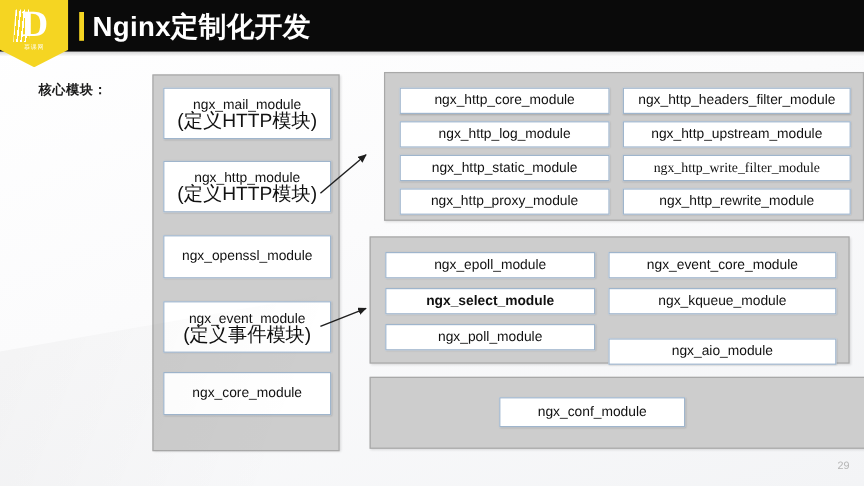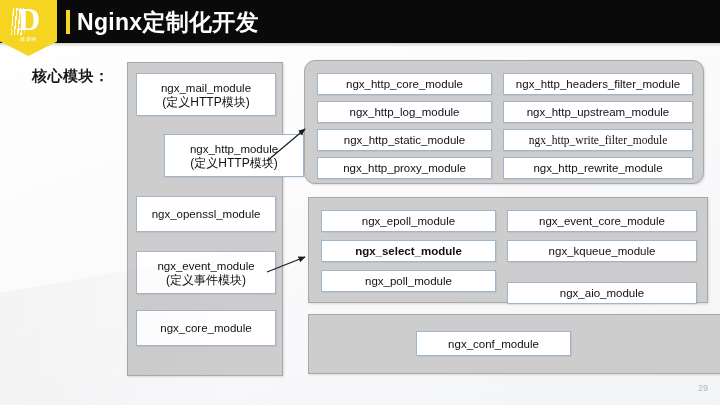--- a/index.html
+++ b/index.html
@@ -105,57 +105,57 @@
     font-weight: bold;
     letter-spacing: 0.3px;
     line-height: 26px;
     white-space: nowrap;
   }
 
   
   .section-label {
     position: absolute;
     left: 32px; top: 67px;
-    font-size: 15px;
+    font-size: 11px;
     font-weight: bold;
     color: #1a1a1a;
     letter-spacing: 0.5px;
     white-space: nowrap;
   }
 
   
   .panel {
     position: absolute;
     background: #cdcdcd;
     border: 1px solid #a8a8a8;
     box-sizing: border-box;
     box-shadow: 1px 1px 2px rgba(0,0,0,0.12);
   }
   #panel-core      { left: 127px; top: 62px;  width: 156px; height: 314px; }
-  #panel-http      { left: 304px; top: 60px;  width: 400px; height: 124px; border-radius: 11px; }
+  #panel-http      { left: 320px; top: 60px;  width: 400px; height: 124px; }
   #panel-event     { left: 308px; top: 197px; width: 400px; height: 106px; }
   #panel-conf      { left: 308px; top: 314px; width: 476px; height: 60px; }
 
   .mbox {
     position: absolute;
     background: #ffffff;
     border: 1px solid #9fb5cc;
     box-sizing: border-box;
     display: flex;
     flex-direction: column;
     align-items: center;
     justify-content: center;
     font-size: 11.5px;
     color: #111111;
     line-height: 14px;
     box-shadow: 0.5px 0.5px 1.5px rgba(0,0,0,0.18);
     text-align: center;
     white-space: nowrap;
   }
-  .mbox .l2 { font-size: 12px; }
+  .mbox .l2 { font-size: 16px; }
 
   
   #panel-core .mbox { left: 8px; width: 140px; }
   .core-tall  { height: 43px; }
   .core-short { height: 36px; }
 
   
   .col-a { left: 12px;  width: 175px; }
   .col-b { left: 198px; width: 190px; }
   .rbox  { height: 22px; }
@@ -201,21 +201,21 @@
     <div class="title-text">Nginx定制化开发</div>
   </div>
 
   <div class="section-label">核心模块：</div>
 
   <div class="panel" id="panel-core">
     <div class="mbox core-tall" style="top:10px;">
       <span>ngx_mail_module</span>
       <span class="l2">(定义HTTP模块)</span>
     </div>
-    <div class="mbox core-tall" style="top:71px;margin-left:28px;">
+    <div class="mbox core-tall" style="top:71px;">
       <span>ngx_http_module</span>
       <span class="l2">(定义HTTP模块)</span>
     </div>
     <div class="mbox core-short" style="top:133px;">
       <span>ngx_openssl_module</span>
     </div>
     <div class="mbox core-tall" style="top:188px;">
       <span>ngx_event_module</span>
       <span class="l2">(定义事件模块)</span>
     </div>

